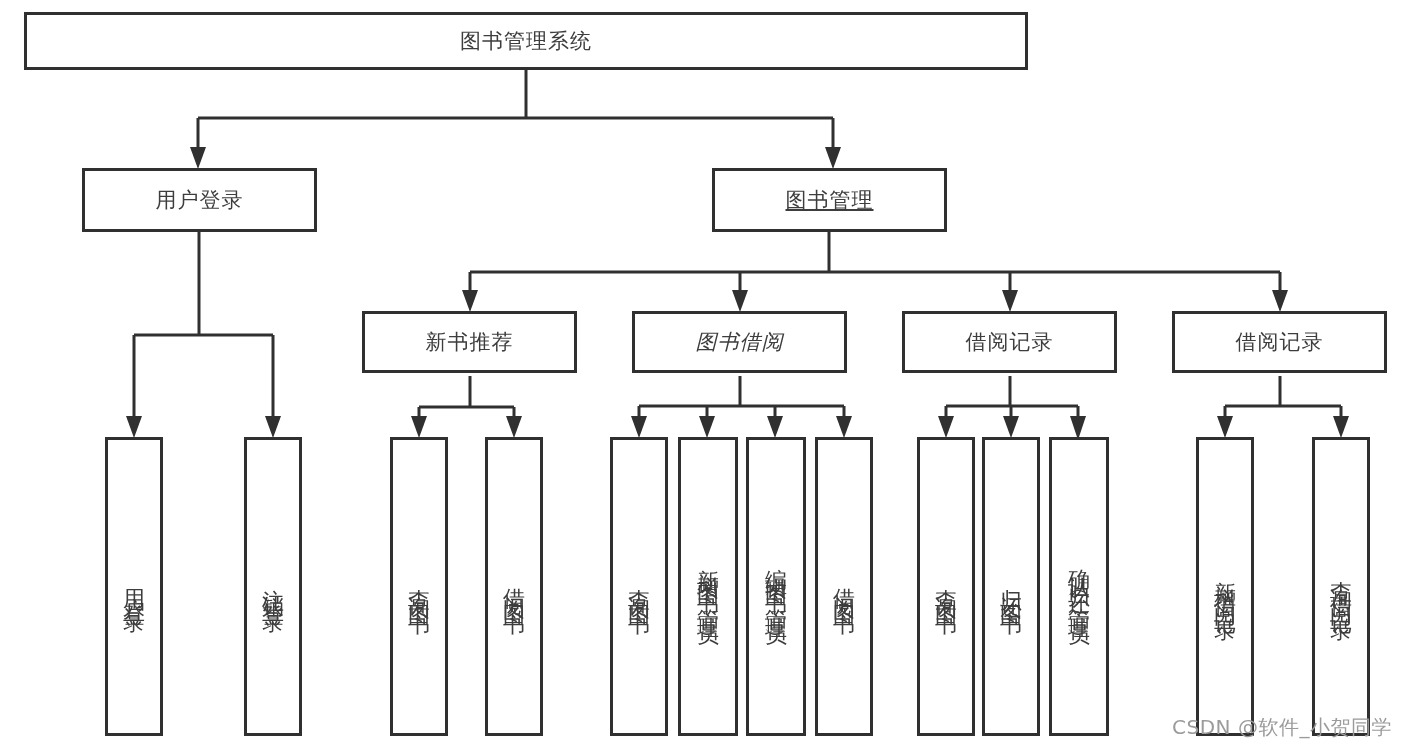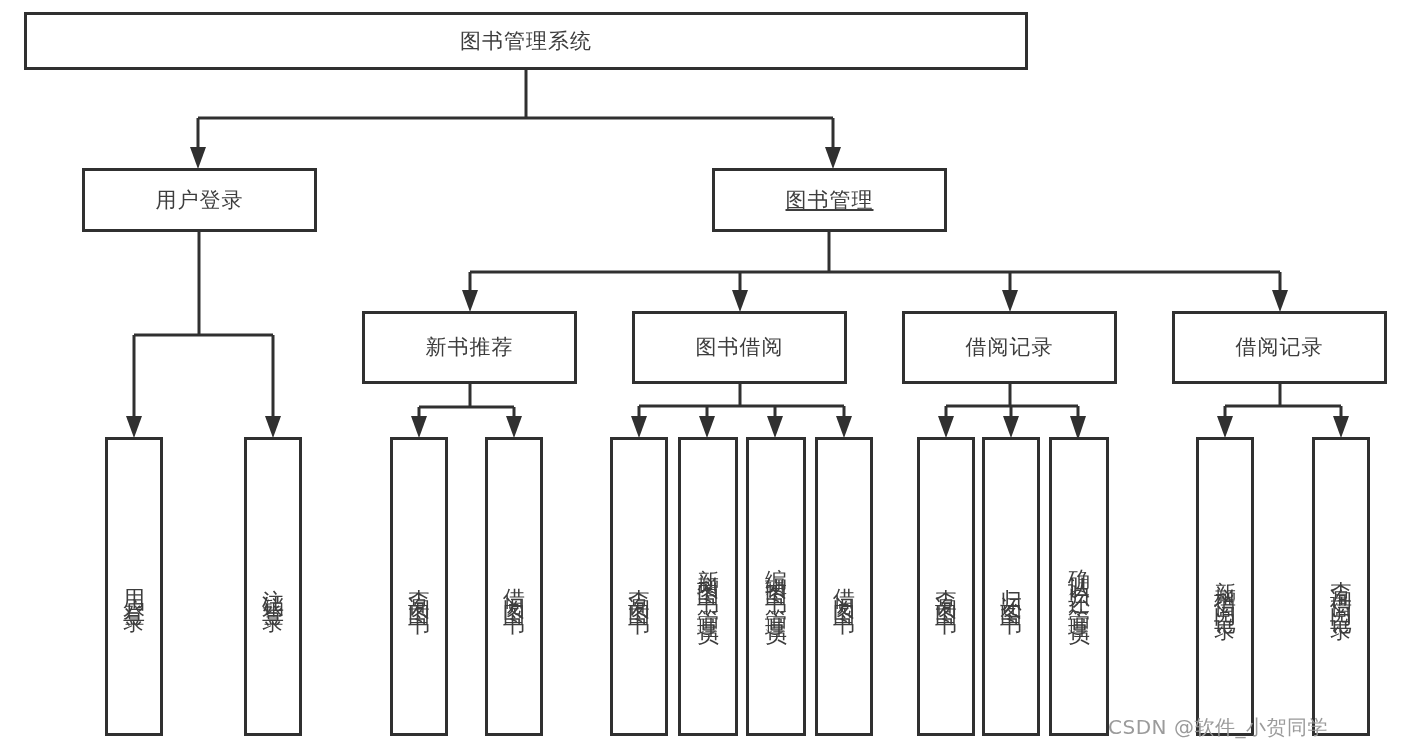--- a/index.html
+++ b/index.html
@@ -16,37 +16,37 @@
     display:flex;align-items:center;justify-content:center;z-index:2;
     color:var(--text);text-align:right;}
   .node .lbl{font-size:21px;letter-spacing:1px;line-height:1;white-space:nowrap;}
   
   .n-root{left:24px;top:12px;width:1004px;height:58px;}
   
   .n-l2{height:64px;width:235px;top:168px;}
   .n-user-login{left:82px;}
   .n-book-mgmt{left:712px;text-decoration:underline;}
   
-  .n-l3{height:73px;width:215px;top:311px;}
+  .n-l3{height:62px;width:215px;top:311px;}
   .n-new-book{left:362px;}
-  .n-borrow{left:632px;}
+  .n-borrow{left:632px;font-style:italic;}
   .n-current{left:902px;}
   .n-records{left:1172px;}
   
   .leaf{position:absolute;top:437px;height:299px;width:58px;background:#fff;
     border:3px solid var(--line);display:flex;align-items:center;justify-content:center;z-index:2;}
   .leaf .vlbl{writing-mode:vertical-rl;text-orientation:mixed;font-size:22px;
     letter-spacing:8px;line-height:1;color:var(--text);white-space:nowrap;}
   .lf-1{left:105px;}  .lf-2{left:244px;}
   .lf-3{left:390px;}  .lf-4{left:485px;}
   .lf-5{left:610px;}  .lf-6{left:678px;}  .lf-7{left:746px;}  .lf-8{left:815px;}
   .lf-9{left:917px;}  .lf-10{left:982px;} .lf-11{left:1049px;}
   .lf-12{left:1196px;}.lf-13{left:1312px;}
   .wide{width:60px;}
-  .watermark{position:absolute;left:1108px;top:714px;z-index:5;
+  .watermark{position:absolute;left:1172px;top:714px;z-index:5;
     font-size:20px;color:var(--wm);letter-spacing:0.5px;white-space:nowrap;}
 </style>
 </head>
 <body>
 
 <div class="stage">
 
   <svg class="wires" viewBox="0 0 1405 747" fill="none" stroke="#303030" stroke-width="3">
 
     <path d="M526 70 V118"></path>

